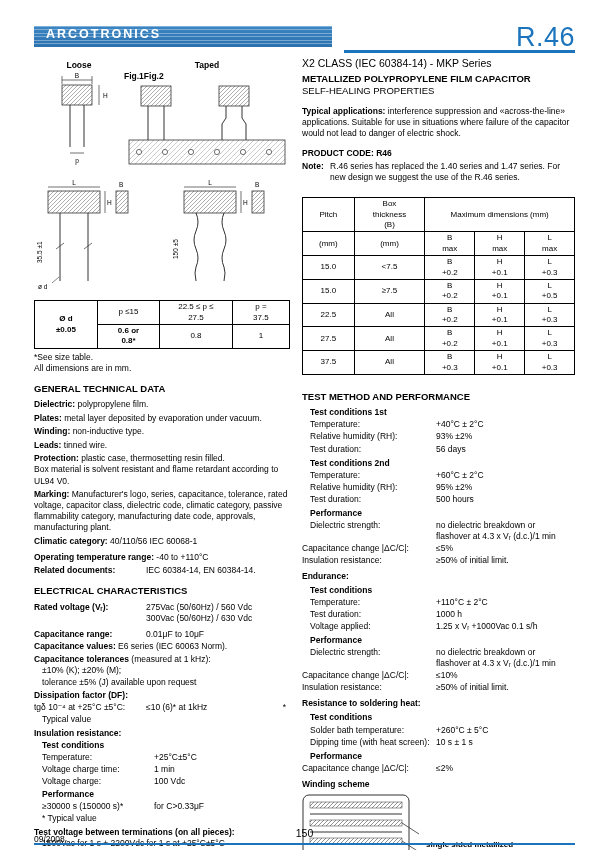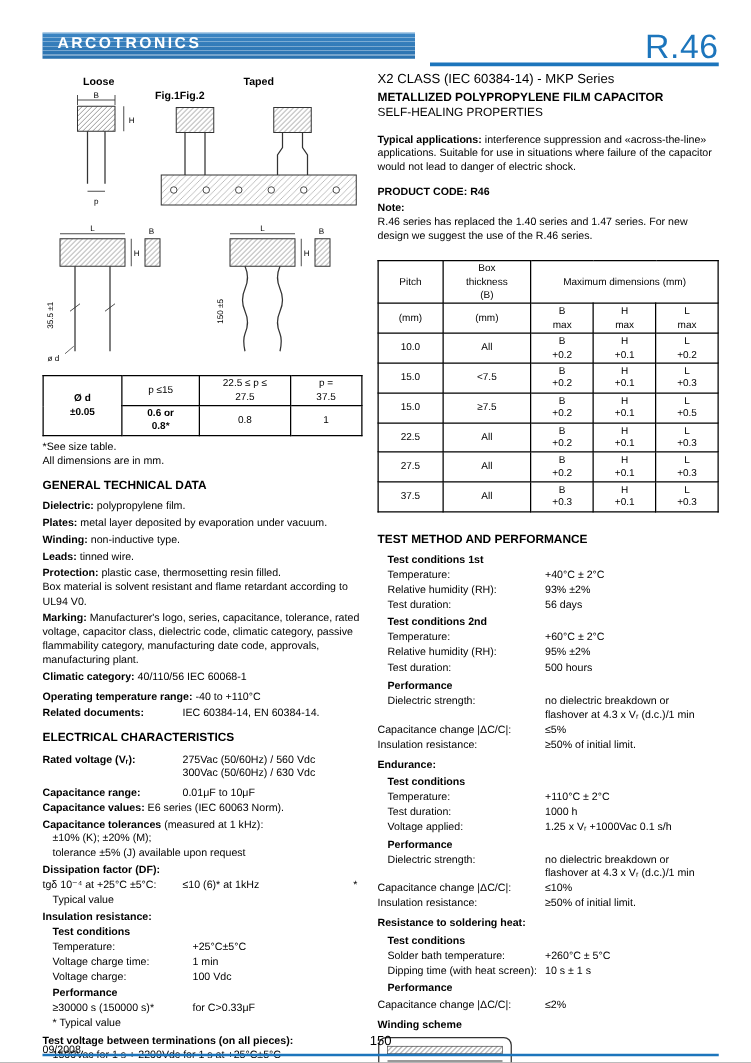--- a/index.html
+++ b/index.html
@@ -38,21 +38,21 @@
   .dia{width:100%;margin-top:6px;}
   .dia td:first-child{font-weight:bold;}
   .figrow{display:flex;margin-top:4px;}
   .figcap{font-weight:bold;}
   .figL{width:90px;text-align:center;}
   .figT{flex:1;text-align:center;}
   .fignums{display:flex;justify-content:flex-start;font-weight:bold;}
   .leadrow{margin-top:6px;}
   .leadlabels{display:flex;font-weight:bold;}
   .leadlabels span:first-child{width:110px;}
-  .note-p{display:flex;margin-top:0;flex-direction:column;}
+  .note-p{display:flex;margin-top:0;}
   .note-p .k{flex:none;width:28px;font-weight:bold;}
   .pcode{font-weight:bold;margin-top:8px;}
   .windrow{display:flex;align-items:flex-end;margin-top:4px;}
   .wcap{font-weight:bold;font-size:8px;margin-left:6px;line-height:1.25;}
   .footer{position:absolute;left:34px;right:26px;bottom:5px;height:22px;}
   .fdate{position:absolute;left:0;bottom:0;}
   .fpage{position:absolute;left:50%;transform:translateX(-50%);bottom:4px;font-size:10.5px;}
   .fline{position:absolute;left:0;right:0;bottom:0;height:2.5px;background:#1c75bc;}
   svg text{font-family:"Liberation Sans","DejaVu Sans",sans-serif;}
 </style>
@@ -275,27 +275,20 @@
           <td colspan="3">Maximum dimensions (mm)</td>
         </tr>
         <tr>
           <td>(mm)</td>
           <td>(mm)</td>
           <td>B max</td>
           <td>H max</td>
           <td>L max</td>
         </tr>
         <tr>
-          <td>10.0</td>
-              <td>All</td>
-              <td>B +0.2</td>
-              <td>H +0.1</td>
-              <td>L +0.2</td>
-        </tr>
-        <tr>
           <td>15.0</td>
               <td>&lt;7.5</td>
               <td>B +0.2</td>
               <td>H +0.1</td>
               <td>L +0.3</td>
         </tr>
         <tr>
           <td>15.0</td>
               <td>≥7.5</td>
               <td>B +0.2</td>

